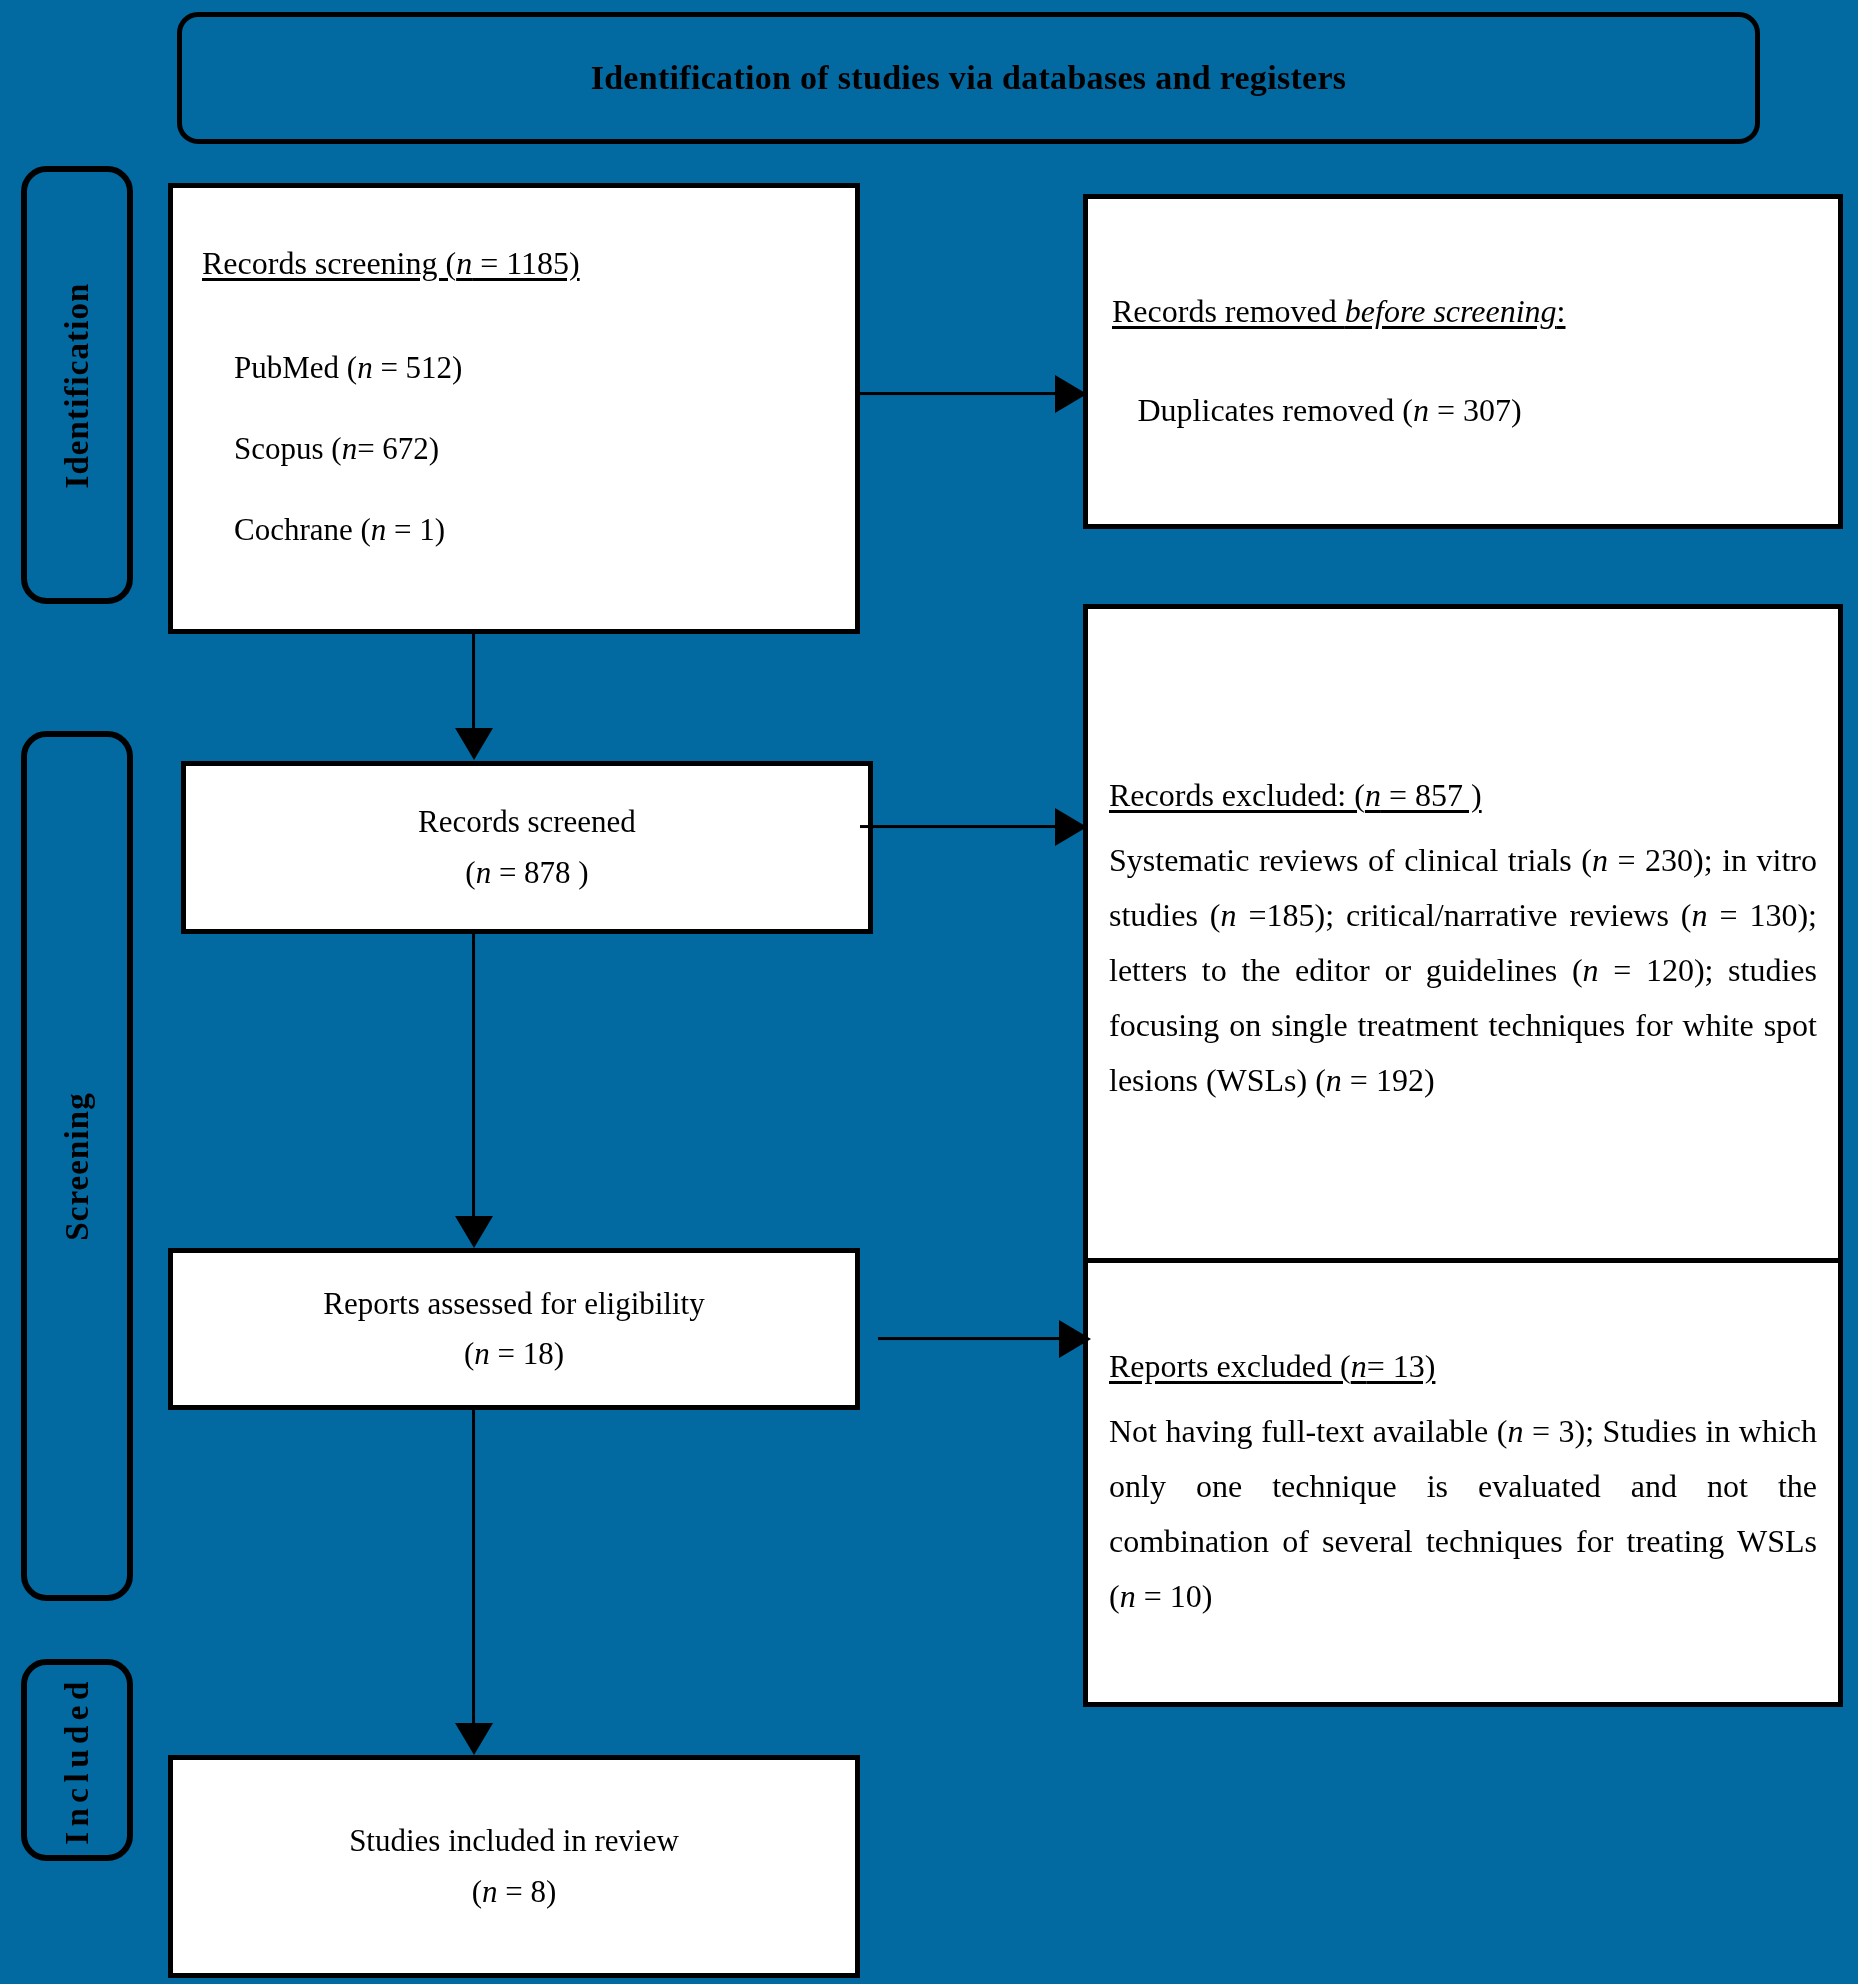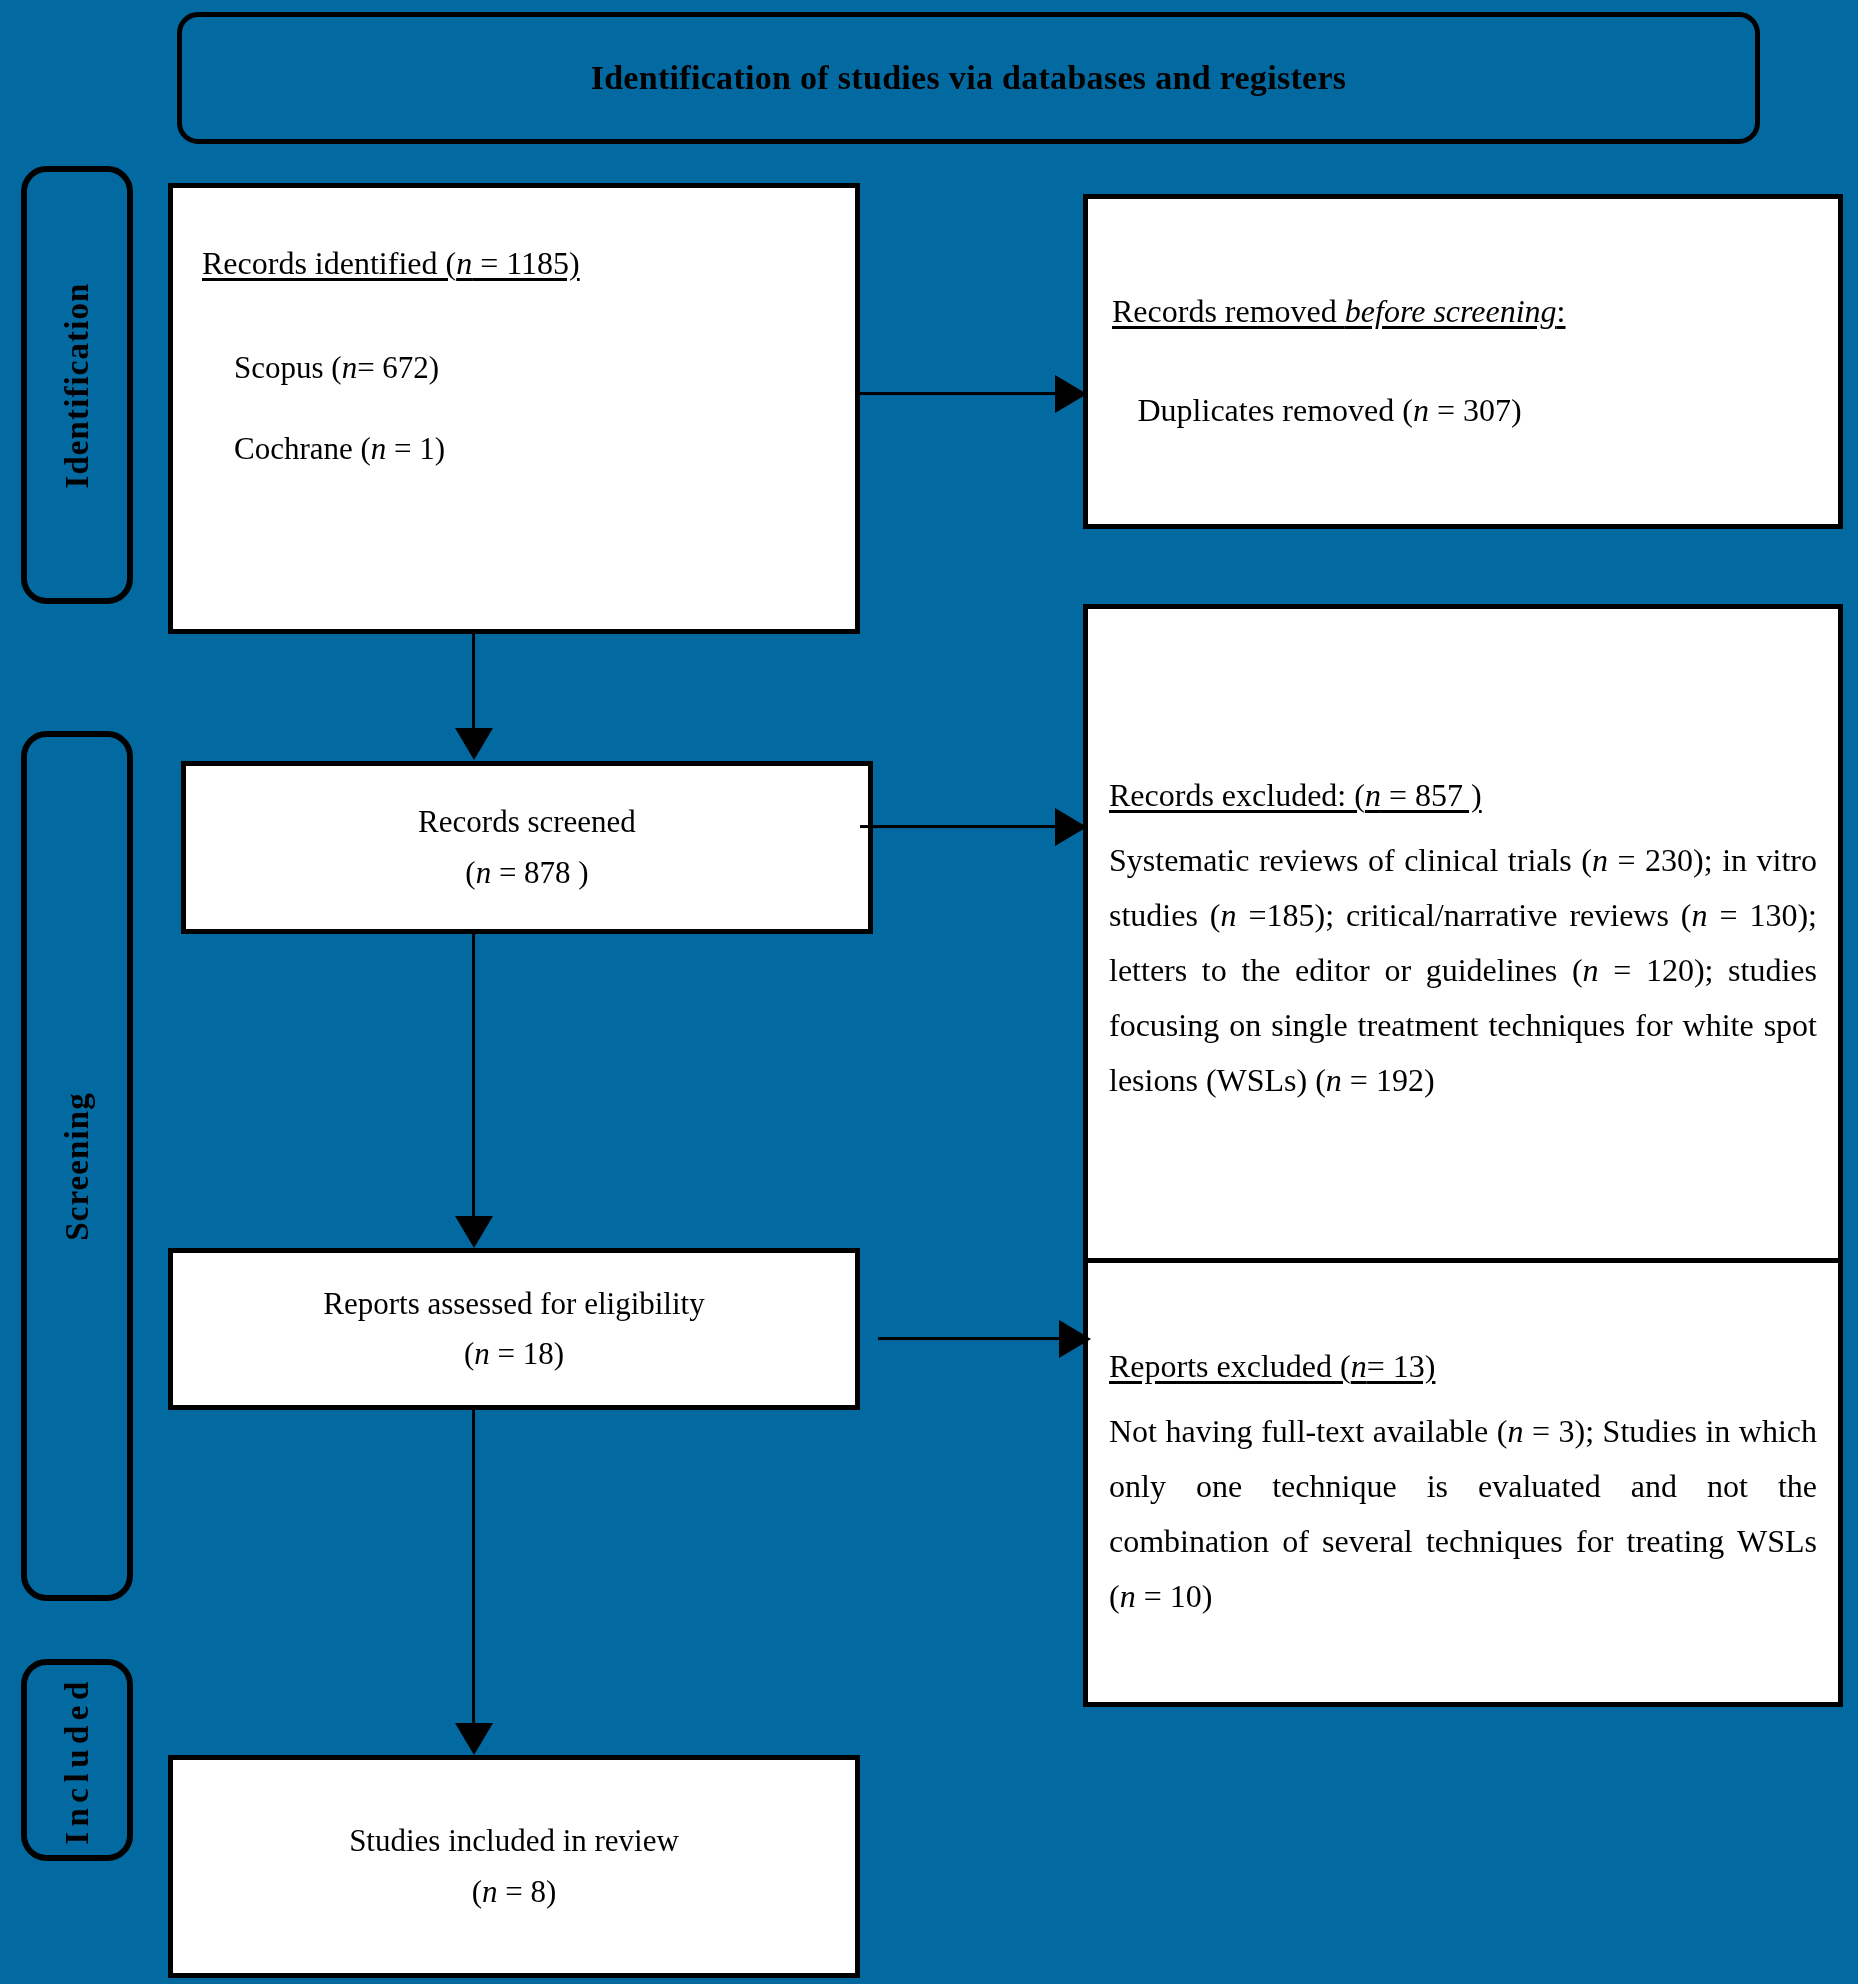--- a/index.html
+++ b/index.html
@@ -199,23 +199,24 @@
   <div class="stage" id="stage-screening">
     <span class="stage-label">Screening</span>
   </div>
   <div class="stage" id="stage-included">
     <span class="stage-label">Included</span>
   </div>
 
   <div class="box" id="box-identified">
     <div class="box-inner">
       <div class="ident-head">
-        <span class="u"><span>Records identified (</span><span class="n">n</span><span> = 1185)</span></span>
+        <span class="u"><span>Records screening (</span><span class="n">n</span><span> = 1185)</span></span>
       </div>
       <div class="ident-list">
+        <div><span>PubMed (</span><span class="n">n</span><span> = 512)</span></div>
         <div><span>Scopus (</span><span class="n">n</span><span>= 672)</span></div>
         <div><span>Cochrane (</span><span class="n">n</span><span> = 1)</span></div>
       </div>
     </div>
   </div>
 
   <div class="box" id="box-removed">
     <div class="box-inner">
       <div class="line-head">
         <span class="u"><span>Records removed </span><span class="it">before screening</span><span>:</span></span>

